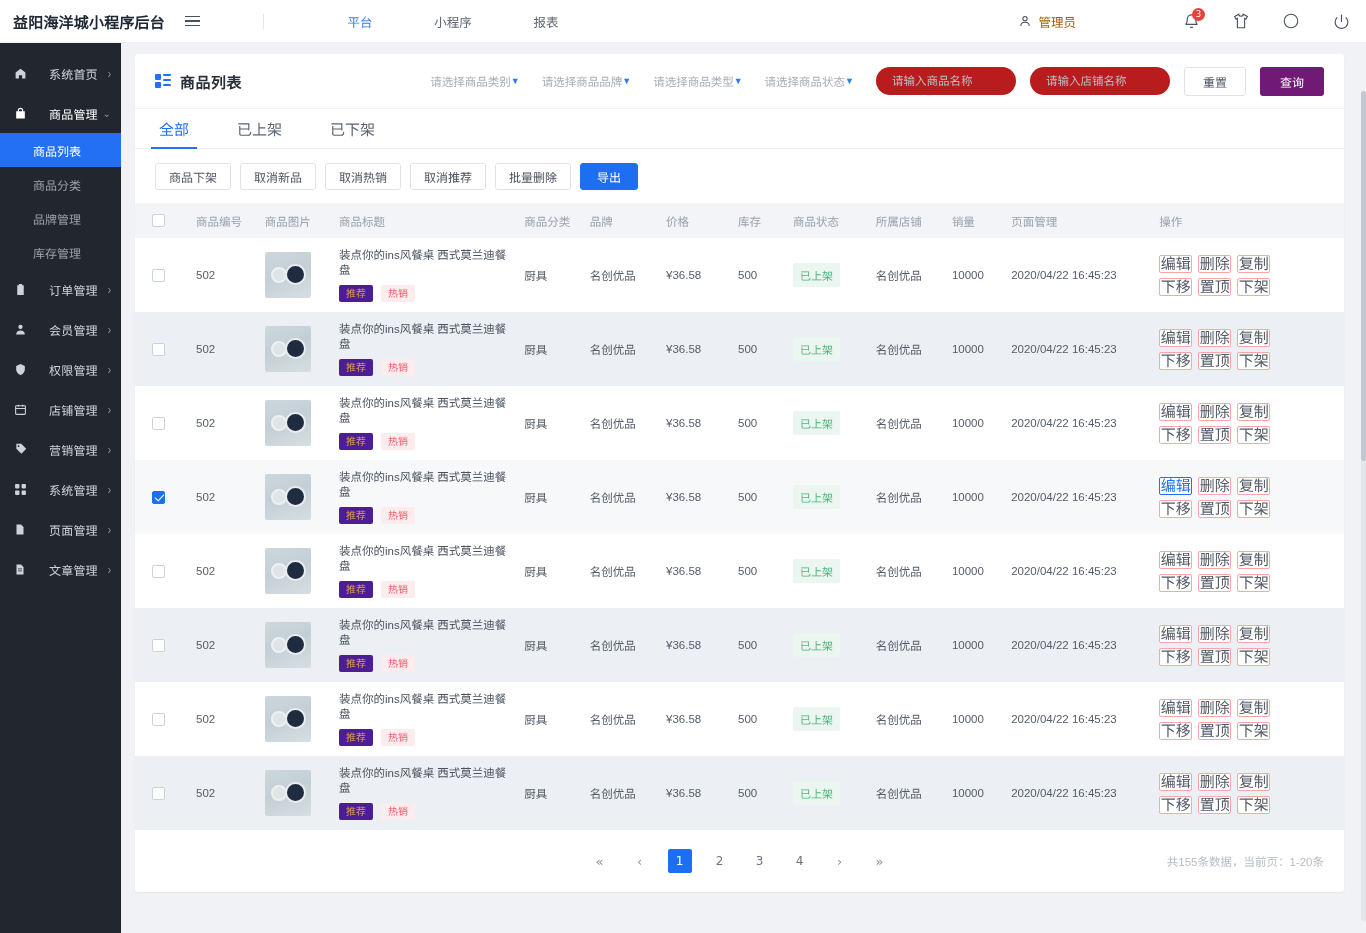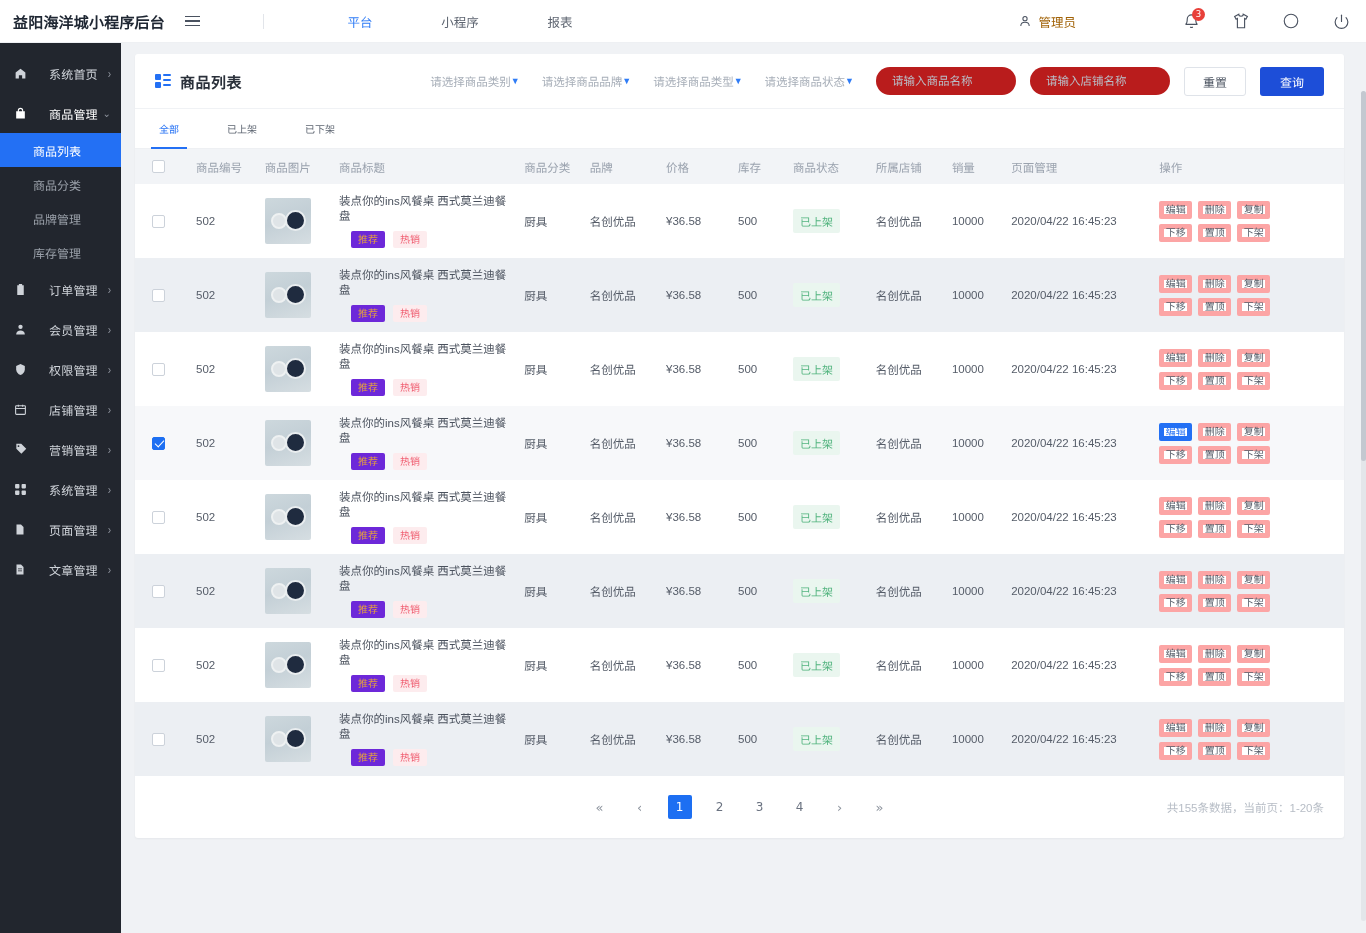--- a/index.html
+++ b/index.html
@@ -26,21 +26,21 @@
     font-size: 15px; font-weight: bold; color: #1f2733;
     letter-spacing: .2px; white-space: nowrap;
   }
   .hamburger {
     width: 34px; display: flex; flex-direction: column; gap: 3px;
     align-items: center; cursor: pointer;
   }
   .hamburger i { display:block; width: 15px; height: 1.6px; background: #4a5260; }
   .vdiv { width: 1px; height: 15px; background: #e2e5ea; margin-left: 54px; }
 
-  .topnav { display: flex; align-items: center; margin-left: 52px; gap: 12px; }
+  .topnav { display: flex; align-items: center; margin-left: 52px; gap: 5px; }
   .topnav a {
     font-size: 12.5px; color: #5d6470; text-decoration: none;
     padding: 0 14px; width: 88px; text-align: center; cursor: pointer;
   }
   .topnav a.active { color: #2e7bf6; }
 
   .topright {
     margin-left: auto; display: flex; align-items: center; height: 43px;
   }
   .userbox { display: flex; align-items: center; gap: 6px; margin-right: 90px; cursor: pointer; }
@@ -112,29 +112,29 @@
     font-size: 11.5px; color: #b2b8c2;
     font-family: "Liberation Sans", sans-serif; margin-right: 14px;
   }
   .pill::placeholder { color: #b9bfc8; }
   .btn-reset {
     width: 62px; height: 29px; border: 1px solid #dfe3e9; background: #fff;
     border-radius: 3px; font-size: 12px; color: #4d5562; cursor: pointer;
     font-family: "Liberation Sans", sans-serif; margin-right: 14px;
   }
   .btn-query {
-    width: 64px; height: 29px; border: none; background: #1d4ed8;
+    width: 64px; height: 29px; border: none; background: #701a75;
     border-radius: 3px; font-size: 12px; color: #fff; cursor: pointer;
     font-family: "Liberation Sans", sans-serif;
   }
 
   
   .tabs { display: flex; padding: 0 22px; border-bottom: 1px solid #eef0f3; height: 40px; }
   .tab {
-    font-size: 10px; color: #5e6672; padding: 0 2px; margin-right: 44px;
+    font-size: 15px; color: #5e6672; padding: 0 2px; margin-right: 44px;
     display: flex; align-items: center; cursor: pointer; position: relative;
   }
   .tab.active { color: #2370f4; }
   .tab.active:after {
     content: ""; position: absolute; bottom: -1px; left: -6px; right: -6px;
     height: 2px; background: #2370f4;
   }
 
   
   .actions { display: flex; gap: 9px; padding: 14px 20px 13px 20px; }
@@ -183,32 +183,32 @@
   .plate-d {
     position: absolute; left: 20px; top: 12px; width: 21px; height: 21px;
     border-radius: 50%; background: #1f2b3f; border: 2px solid #e9edef;
   }
 
   .ptitle { font-size: 11.5px; color: #4b525e; line-height: 1.3; }
   .ptags { margin-top: 8px; display: flex; gap: 8px; }
   .tag {
     font-size: 10px; padding: 2px 7px; border-radius: 2px; line-height: 1.3;
   }
-  .tag.rec { background: #6d28d9; color: #e6a23c; margin-left: 12px; }
+  .tag.rec { background: #4c1d95; color: #e6a23c; }
   .tag.hot { background: #fdecee; color: #f06073; }
 
   .status {
     display: inline-block; font-size: 11px; color: #53b47f;
     background: #eaf6ef; padding: 4px 7px; border-radius: 2px;
   }
 
   .ops { display: flex; flex-wrap: wrap; gap: 5px 6px; width: 148px; }
   .opbtn {
-    width: 33px; height: 18px; border: 5px solid #fca5a5; background: #fff;
-    border-radius: 2px; font-size: 10px; color: #545b67; cursor: pointer;
+    width: 33px; height: 18px; border: 1px solid #fca5a5; background: #fff;
+    border-radius: 2px; font-size: 15px; color: #545b67; cursor: pointer;
     line-height: 1; display: flex; align-items: center; justify-content: center;
     font-family: "Liberation Sans", sans-serif; padding: 0;
   }
   .opbtn.hl { border-color: #2370f4; color: #2370f4; }
 
   
   .pager { height: 62px; display: flex; align-items: center; position: relative; }
   .pagenums { display: flex; align-items: center; gap: 0; margin: 0 auto; }
   .pg {
     min-width: 24px; height: 24px; margin: 0 8px; border-radius: 2px;
@@ -433,20 +433,28 @@
         <button class="btn-query">查询</button>
       </div>
     </div>
 
     <div class="tabs">
       <div class="tab active">全部</div>
       <div class="tab">已上架</div>
       <div class="tab">已下架</div>
     </div>
 
+    <div class="actions">
+      <button class="abtn">商品下架</button>
+      <button class="abtn">取消新品</button>
+      <button class="abtn">取消热销</button>
+      <button class="abtn">取消推荐</button>
+      <button class="abtn">批量删除</button>
+      <button class="abtn primary">导出</button>
+    </div>
 
     <table>
       <colgroup>
         <col style="width:52px">
           <col style="width:65px">
           <col style="width:70px">
           <col style="width:175px">
         <col style="width:62px">
           <col style="width:72px">
           <col style="width:68px">

